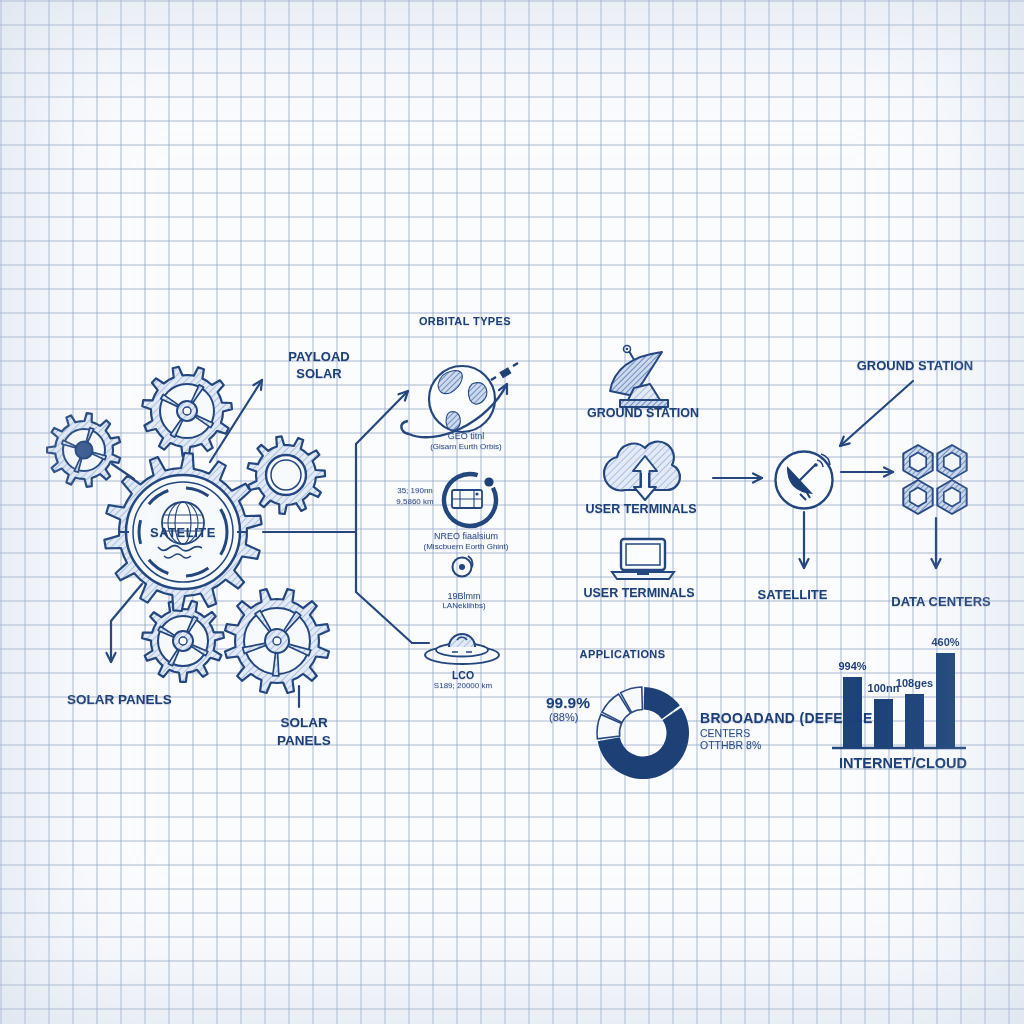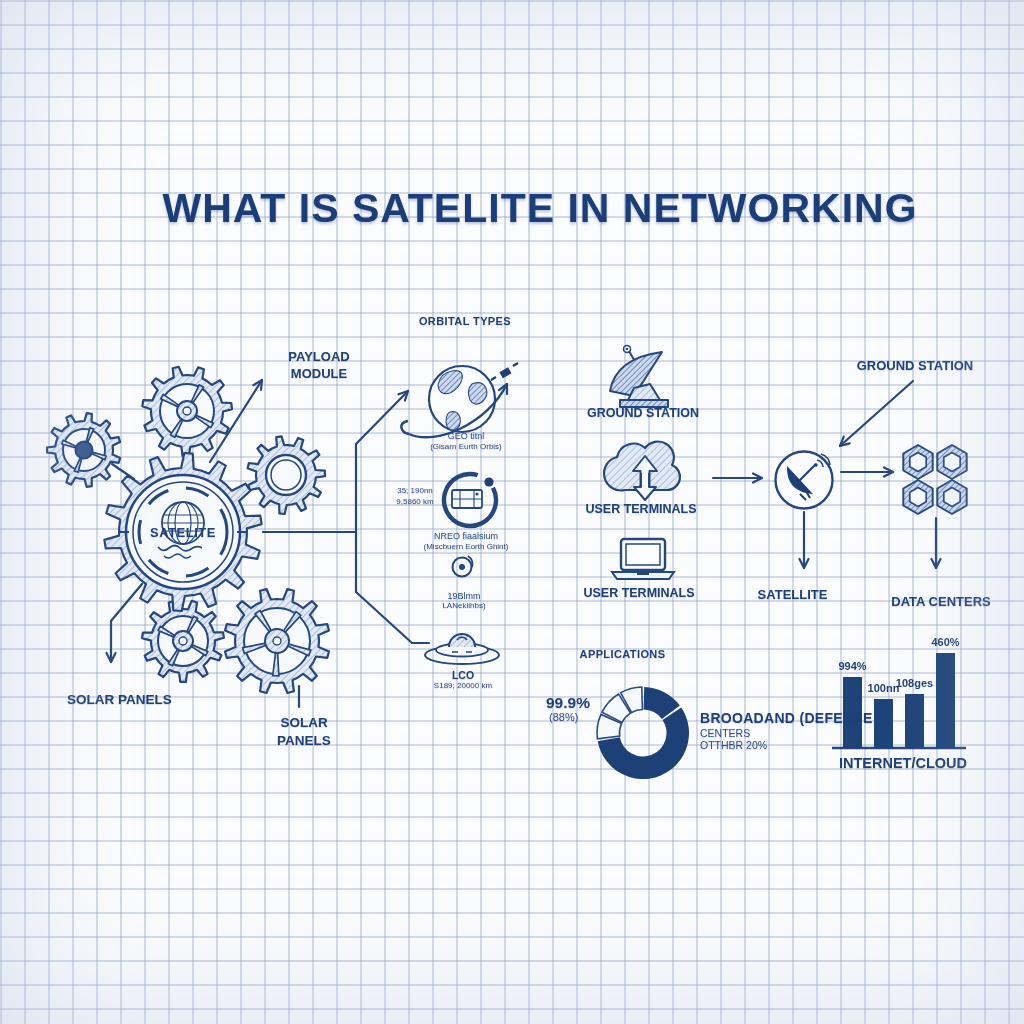--- a/index.html
+++ b/index.html
@@ -219,24 +219,23 @@
         <text x="852.5" y="670" text-anchor="middle" font-family="&quot;Liberation Sans&quot;, sans-serif" font-size="11" font-weight="bold" fill="#1e4078">994%</text>
         <rect x="874" y="699" width="19" height="49" fill="#1d4379"></rect>
         <text x="883.5" y="692" text-anchor="middle" font-family="&quot;Liberation Sans&quot;, sans-serif" font-size="11" font-weight="bold" fill="#1e4078">100nn</text>
         <rect x="905" y="694" width="19" height="54" fill="#1d4379"></rect>
         <text x="914.5" y="687" text-anchor="middle" font-family="&quot;Liberation Sans&quot;, sans-serif" font-size="11" font-weight="bold" fill="#1e4078">108ges</text>
         <rect x="936" y="653" width="19" height="95" fill="#1d4379"></rect>
         <text x="945.5" y="646" text-anchor="middle" font-family="&quot;Liberation Sans&quot;, sans-serif" font-size="11" font-weight="bold" fill="#1e4078">460%</text>
       </g>
   </svg>
 
-  <div class="lbl" id="title">WHAT IS SATELITE IN NETWORKING</div>
 
   <div class="lbl ctr" style="left:286px;top:349px;width:66px;font-size:13px;line-height:1.3">PAYLOAD
-MODULE</div>
+SOLAR</div>
   <div class="lbl nowrap" style="left:67px;top:692px;font-size:13.5px">SOLAR PANELS</div>
   <div class="lbl ctr" style="left:264px;top:714px;width:80px;font-size:13.5px;line-height:1.3">SOLAR
 PANELS</div>
   <div class="lbl ctr" style="left:143px;top:525px;width:80px;font-size:13px;letter-spacing:.5px">SATELITE</div>
 
   <div class="lbl ctr h2" style="left:365px;top:315px;width:200px">ORBITAL TYPES</div>
   <div class="lbl ctr cap" style="left:396px;top:431px;width:140px;font-size:9px">GEO titnl</div>
   <div class="lbl ctr cap" style="left:396px;top:442px;width:140px;font-size:8px">(Gisarn Eurth Orbis)</div>
   <div class="lbl ctr cap" style="left:385px;top:486px;width:60px;font-size:8px;line-height:1.35">35; 190nn
 9,5860 km</div>
@@ -253,17 +252,17 @@
 
   <div class="lbl ctr" style="left:845px;top:358px;width:140px;font-size:13px">GROUND STATION</div>
   <div class="lbl ctr" style="left:745px;top:587px;width:95px;font-size:13px">SATELLITE</div>
   <div class="lbl ctr" style="left:876px;top:594px;width:130px;font-size:13px">DATA CENTERS</div>
 
   <div class="lbl ctr h2" style="left:540px;top:648px;width:165px">APPLICATIONS</div>
   <div class="lbl nowrap" style="left:546px;top:694px;font-size:15.5px">99.9%</div>
   <div class="lbl nowrap cap" style="left:549px;top:711px;font-size:11px">(88%)</div>
   <div class="lbl nowrap" style="left:700px;top:710px;font-size:14px;letter-spacing:.3px">BROOADAND (DEFENSE</div>
   <div class="lbl nowrap cap" style="left:700px;top:727px;font-size:10.5px">CENTERS</div>
-  <div class="lbl nowrap cap" style="left:700px;top:739px;font-size:10.5px">OTTHBR 20%</div>
+  <div class="lbl nowrap cap" style="left:700px;top:739px;font-size:10.5px">OTTHBR 8%</div>
   <div class="lbl ctr" style="left:833px;top:755px;width:140px;font-size:14.5px">INTERNET/CLOUD</div>
 
   <div id="vignette"></div>
 </div>
 
 </body></html>

